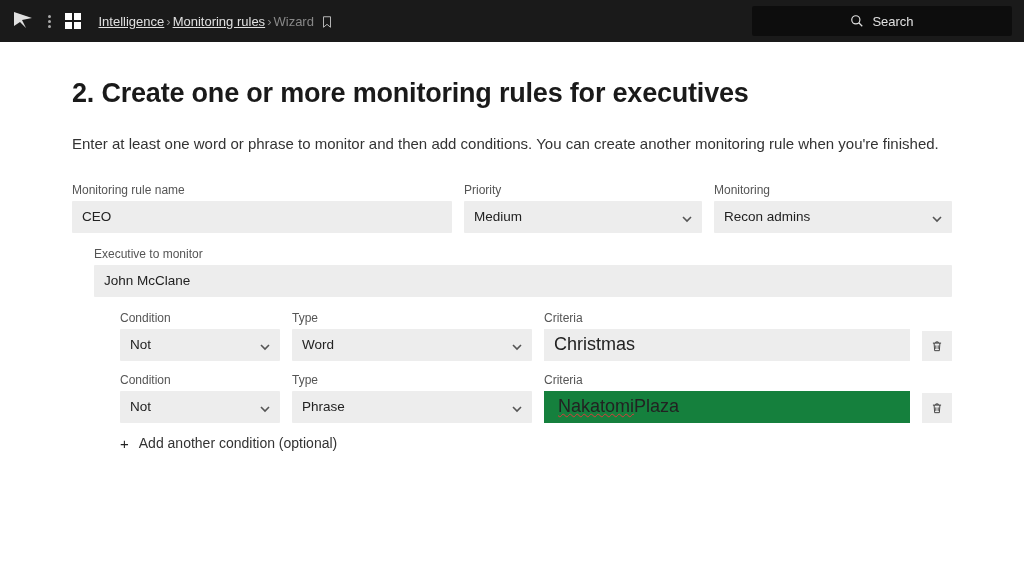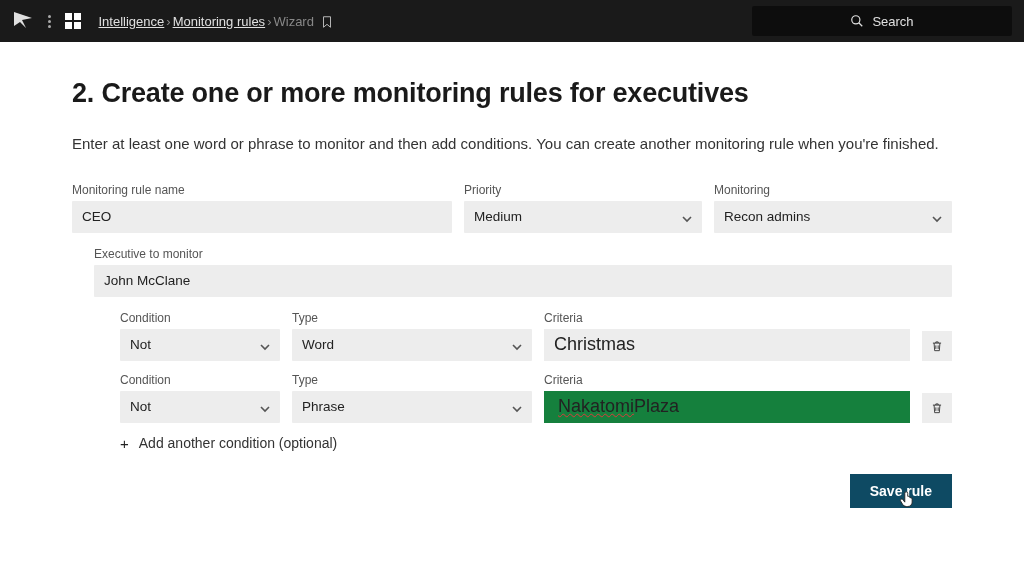--- a/index.html
+++ b/index.html
@@ -252,24 +252,14 @@
       </div>
 
       <div class="add-condition">
         <span class="plus-icon">+</span>
         <span>Add another condition (optional)</span>
       </div>
 
     </div>
   </div>
 
-  <div class="save-row">
-    <button class="save-btn">
-      <span>Save rule</span>
-      <span class="cursor-hand">
-        <svg viewBox="0 0 24 30">
-            <path d="M9 22 V10 a2 2 0 0 1 4 0 v4 h1 a2 2 0 0 1 2 2 h1 a2 2 0 0 1 2 2 v4 a6 6 0 0 1 -6 6 h-2 a6 6 0 0 1 -5 -3 l-3 -5 a2 2 0 0 1 3 -2 Z" fill="#fff" stroke="#222" stroke-width="1.2"></path>
-          </svg>
-      </span>
-    </button>
-  </div>
 
 </div>
 
 </body></html>

